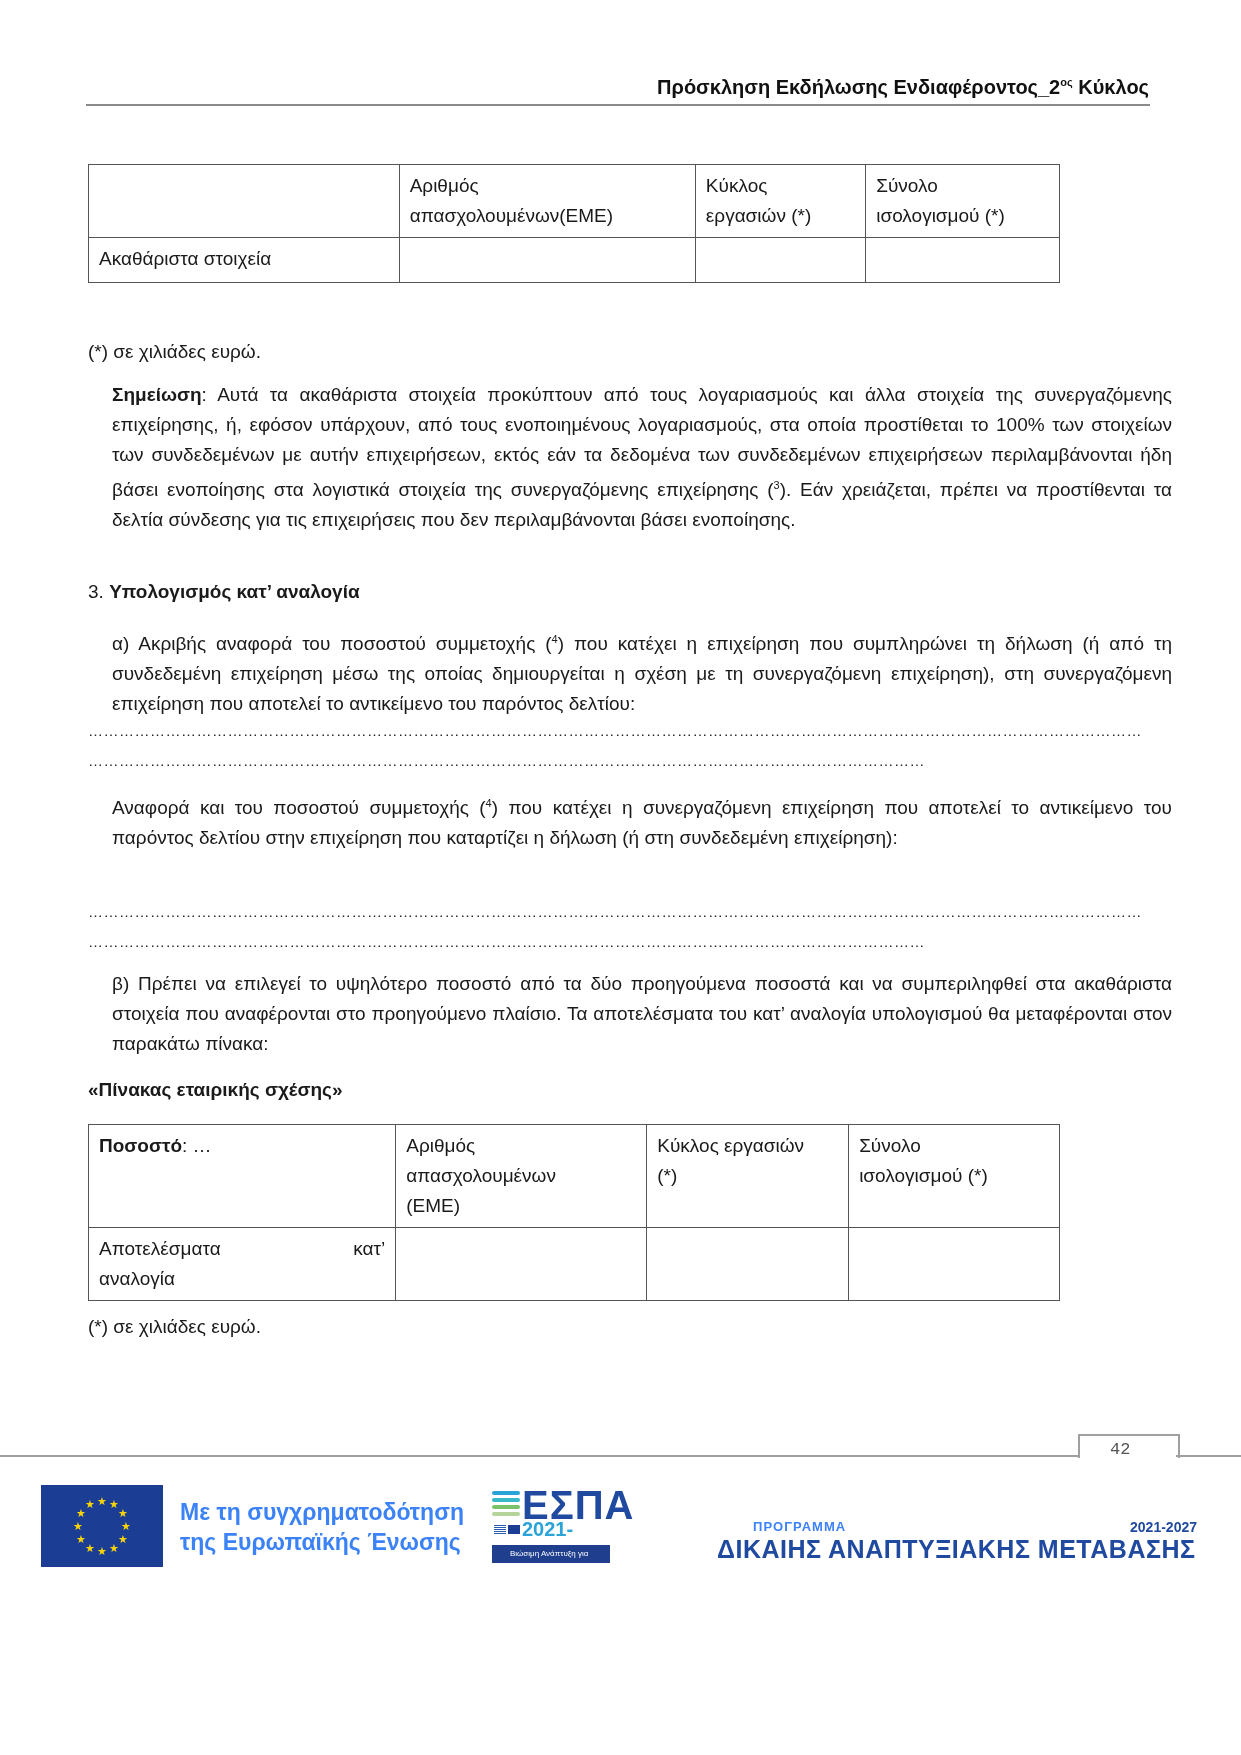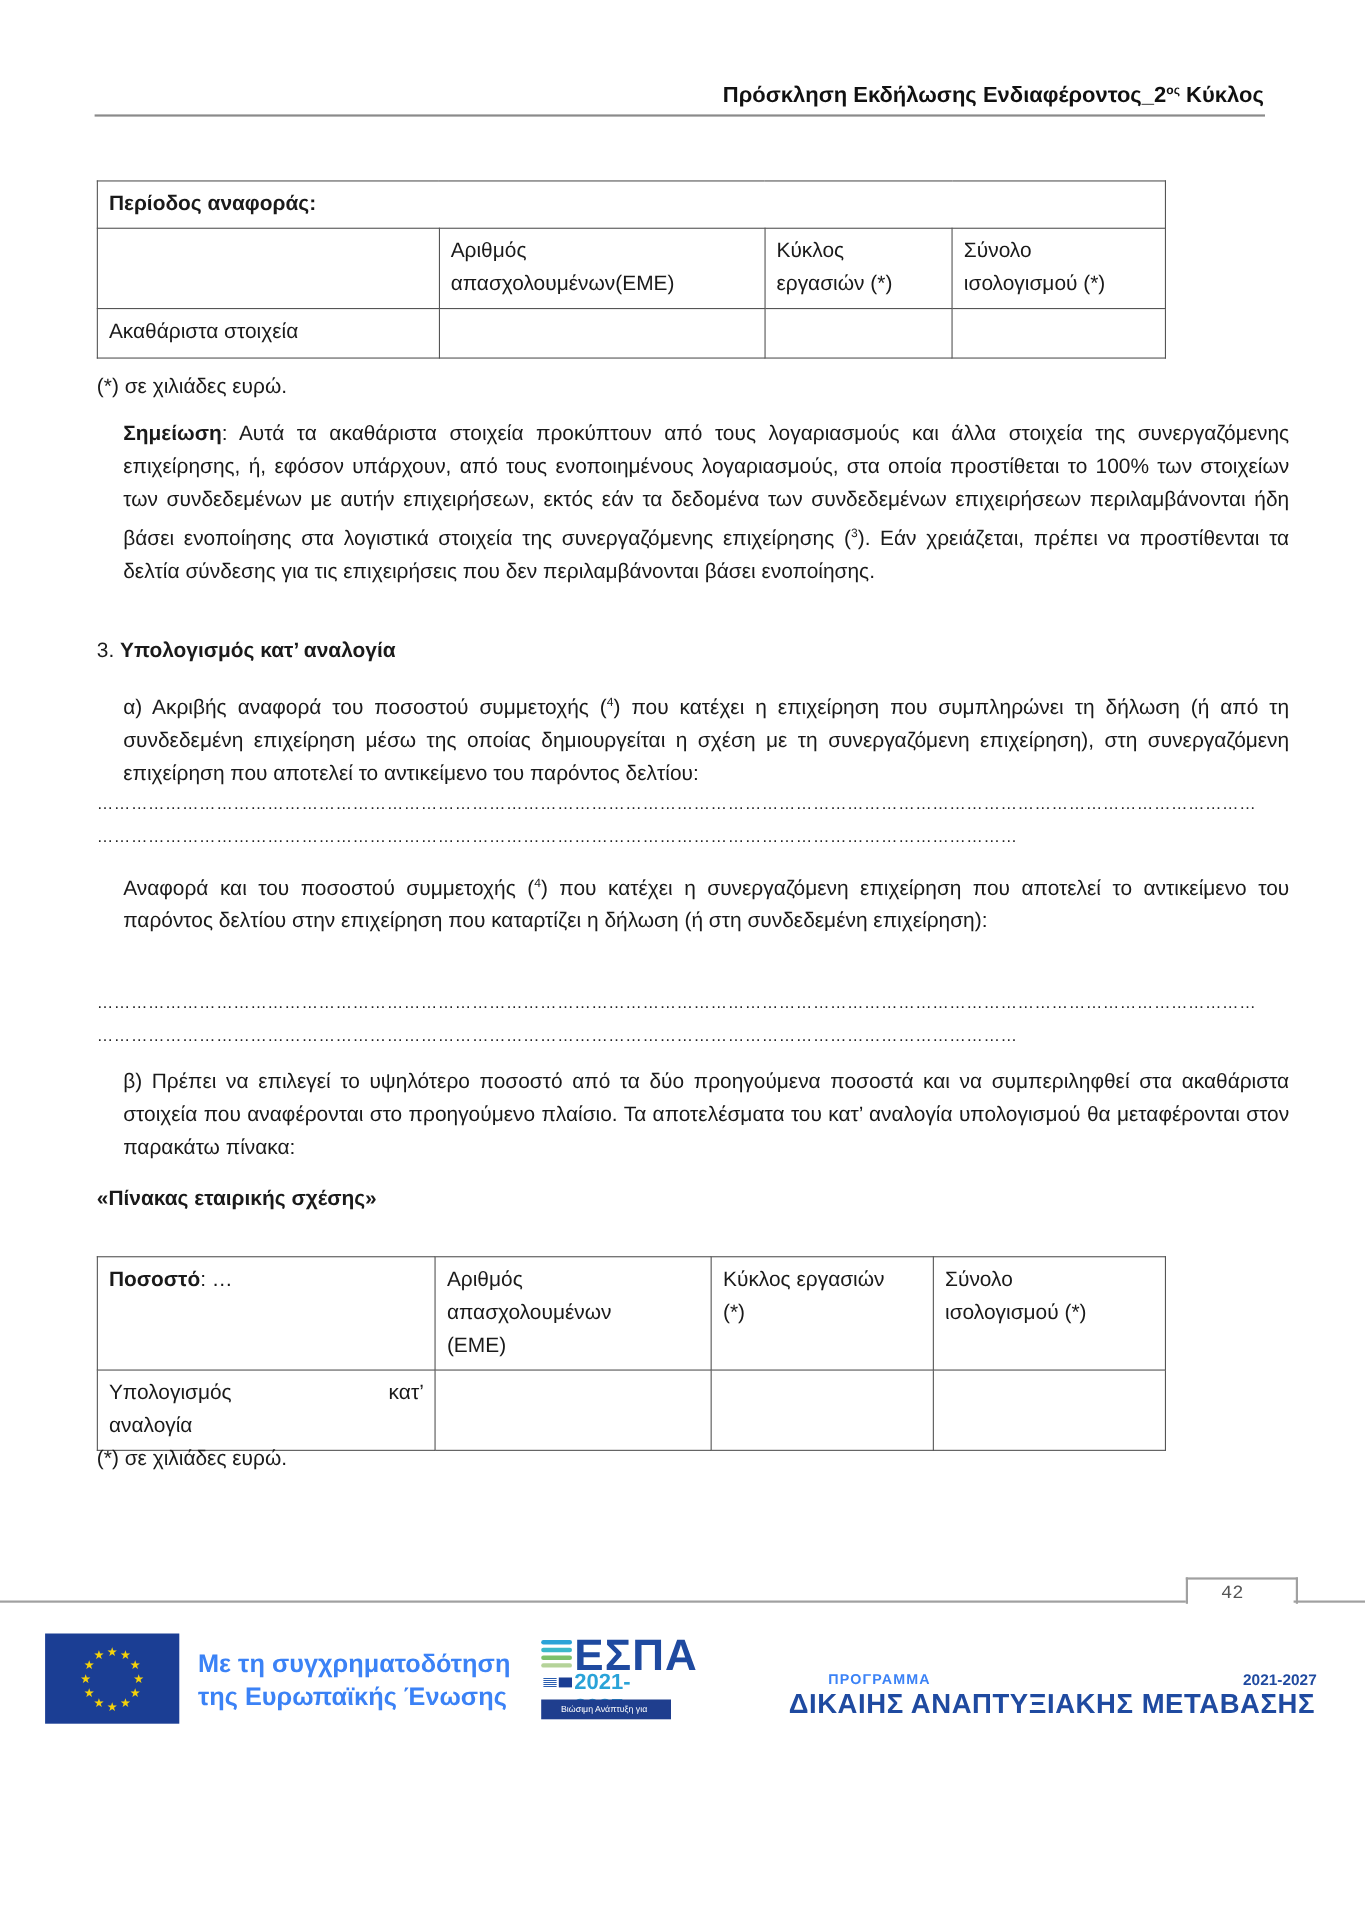--- a/index.html
+++ b/index.html
@@ -5,21 +5,21 @@
   html, body { margin: 0; padding: 0; background: #ffffff; }
   body { width: 1241px; height: 1755px; position: relative; overflow: hidden;
          font-family: "Liberation Sans", "DejaVu Sans", sans-serif; color: #1a1a1a; }
   .header-title { position: absolute; right: 92px; top: 76px; font-size: 20px; font-weight: bold; color: #111; }
   .header-title sup { font-size: 11px; }
   .header-rule { position: absolute; left: 86px; width: 1064px; top: 104px; height: 2px; background: #8a8a8a; }
 
   table.form { position: absolute; border-collapse: collapse; font-size: 19px; }
   table.form td { border: 1.5px solid #555; padding: 6px 10px; vertical-align: top; line-height: 30px; }
   .t1 { left: 88px; top: 164px; width: 972px; }
-  .t2 { left: 88px; top: 1124px; width: 972px; margin-top: 18px; }
+  .t2 { left: 88px; top: 1124px; width: 972px; }
   .center { text-align: left; }
   .bold { font-weight: bold; }
 
   .txt { position: absolute; left: 88px; width: 1060px; font-size: 19px; line-height: 30px; }
   .justify { text-align: justify; text-align-last: left; margin-left: 24px; }
   .dots { position: absolute; left: 88px; font-size: 15px; letter-spacing: 0.5px; color: #222; white-space: nowrap; overflow: hidden; }
   sup.fn { font-size: 11px; }
 
   .footer-rule-left { position: absolute; left: 0; width: 1078px; top: 1455px; height: 2px; background: #a0a0a0; }
   .footer-rule-right { position: absolute; left: 1176px; width: 65px; top: 1455px; height: 2px; background: #a0a0a0; }
@@ -46,23 +46,20 @@
 <div class="header-rule"></div>
 
 <table class="form t1">
   <colgroup>
       <col style="width:279px">
       <col style="width:266px">
       <col style="width:153px">
       <col style="width:174px">
     </colgroup>
   <tbody>
-      <tr>
-    <td colspan="4" style="height:30px"><span class="bold">Περίοδος αναφοράς:</span></td>
-  </tr>
   <tr>
     <td></td>
     <td class="center">
           <div>Αριθμός</div>
           <div>απασχολουμένων(ΕΜΕ)</div>
         </td>
     <td class="center">
           <div>Κύκλος</div>
           <div>εργασιών (*)</div>
         </td>
@@ -120,21 +117,21 @@
           <div>(*)</div>
         </td>
     <td class="center">
           <div>Σύνολο</div>
           <div>ισολογισμού (*)</div>
         </td>
   </tr>
   <tr>
     <td style="height:60px">
       <div style="display:flex; justify-content:space-between">
-            <span>Υπολογισμός</span>
+            <span>Αποτελέσματα</span>
             <span>κατ’</span>
           </div>
       <div>αναλογία</div>
     </td>
     <td></td>
     <td></td>
     <td></td>
   </tr>
 </tbody>
   </table>

